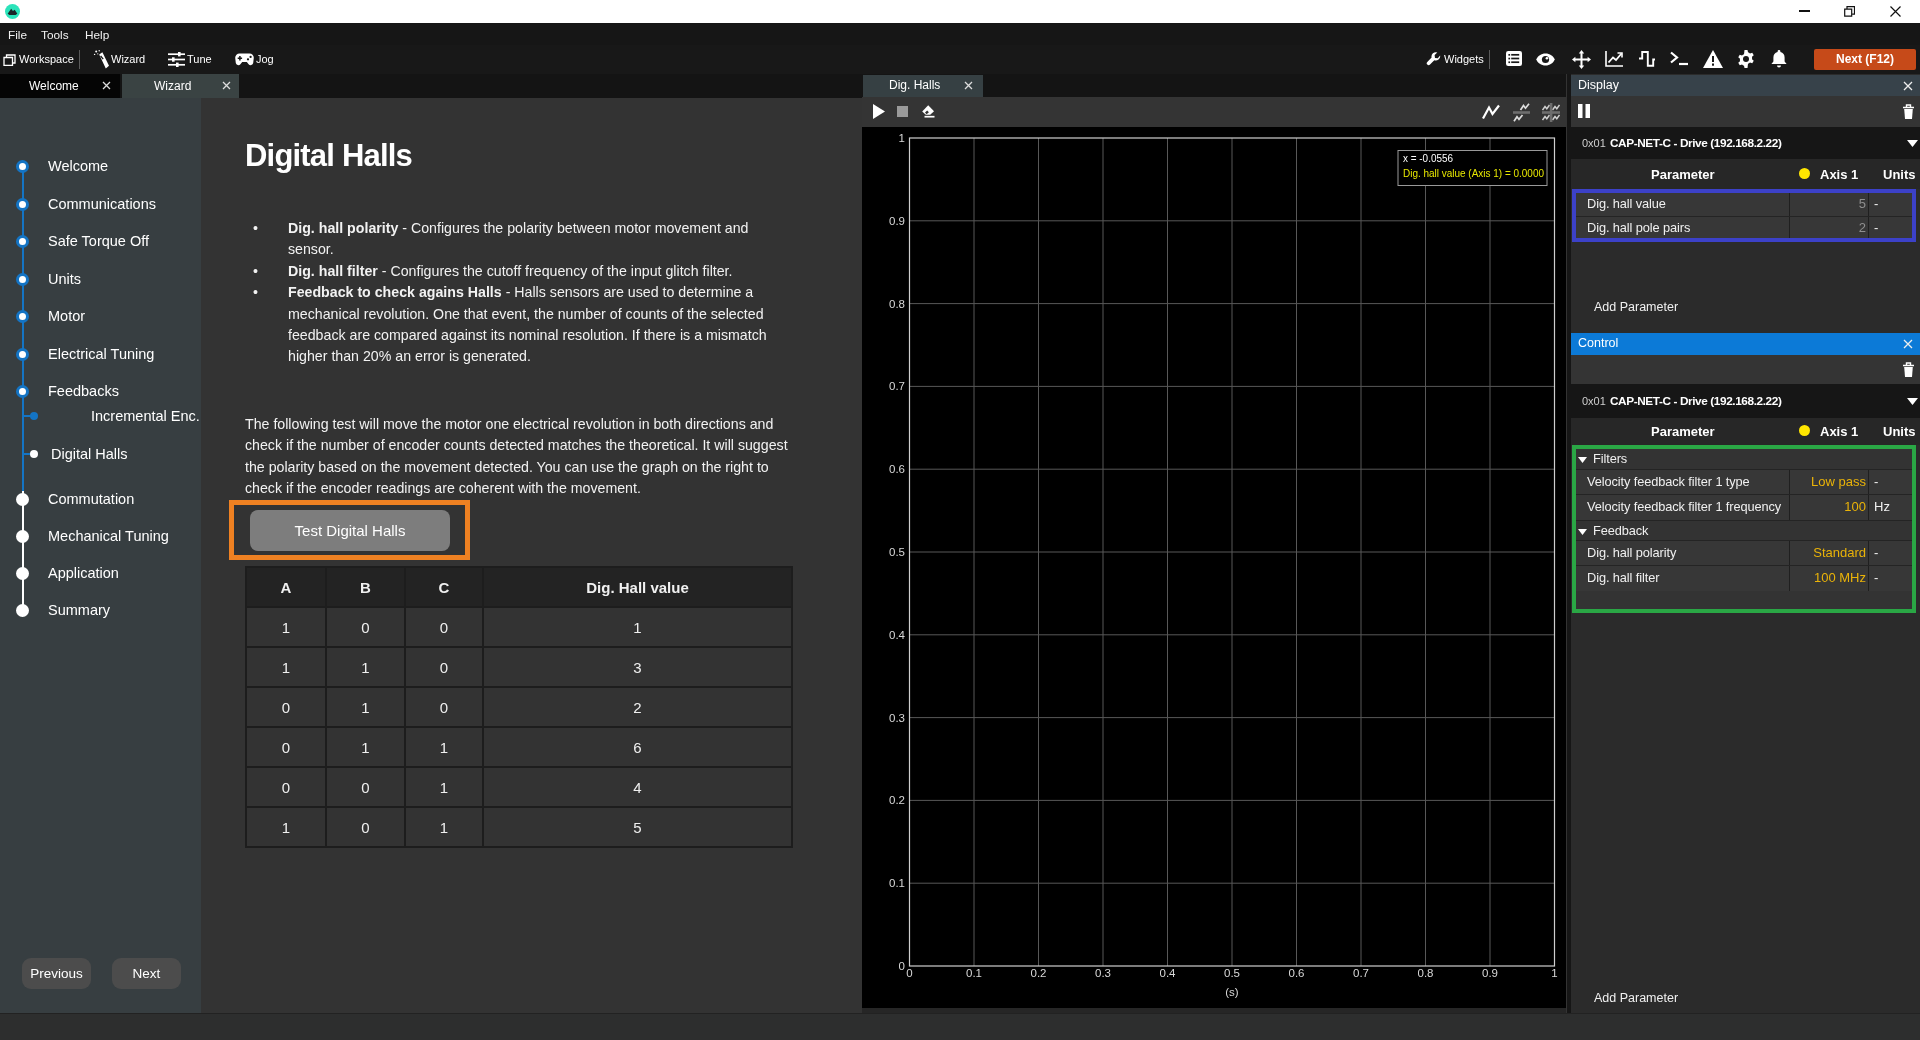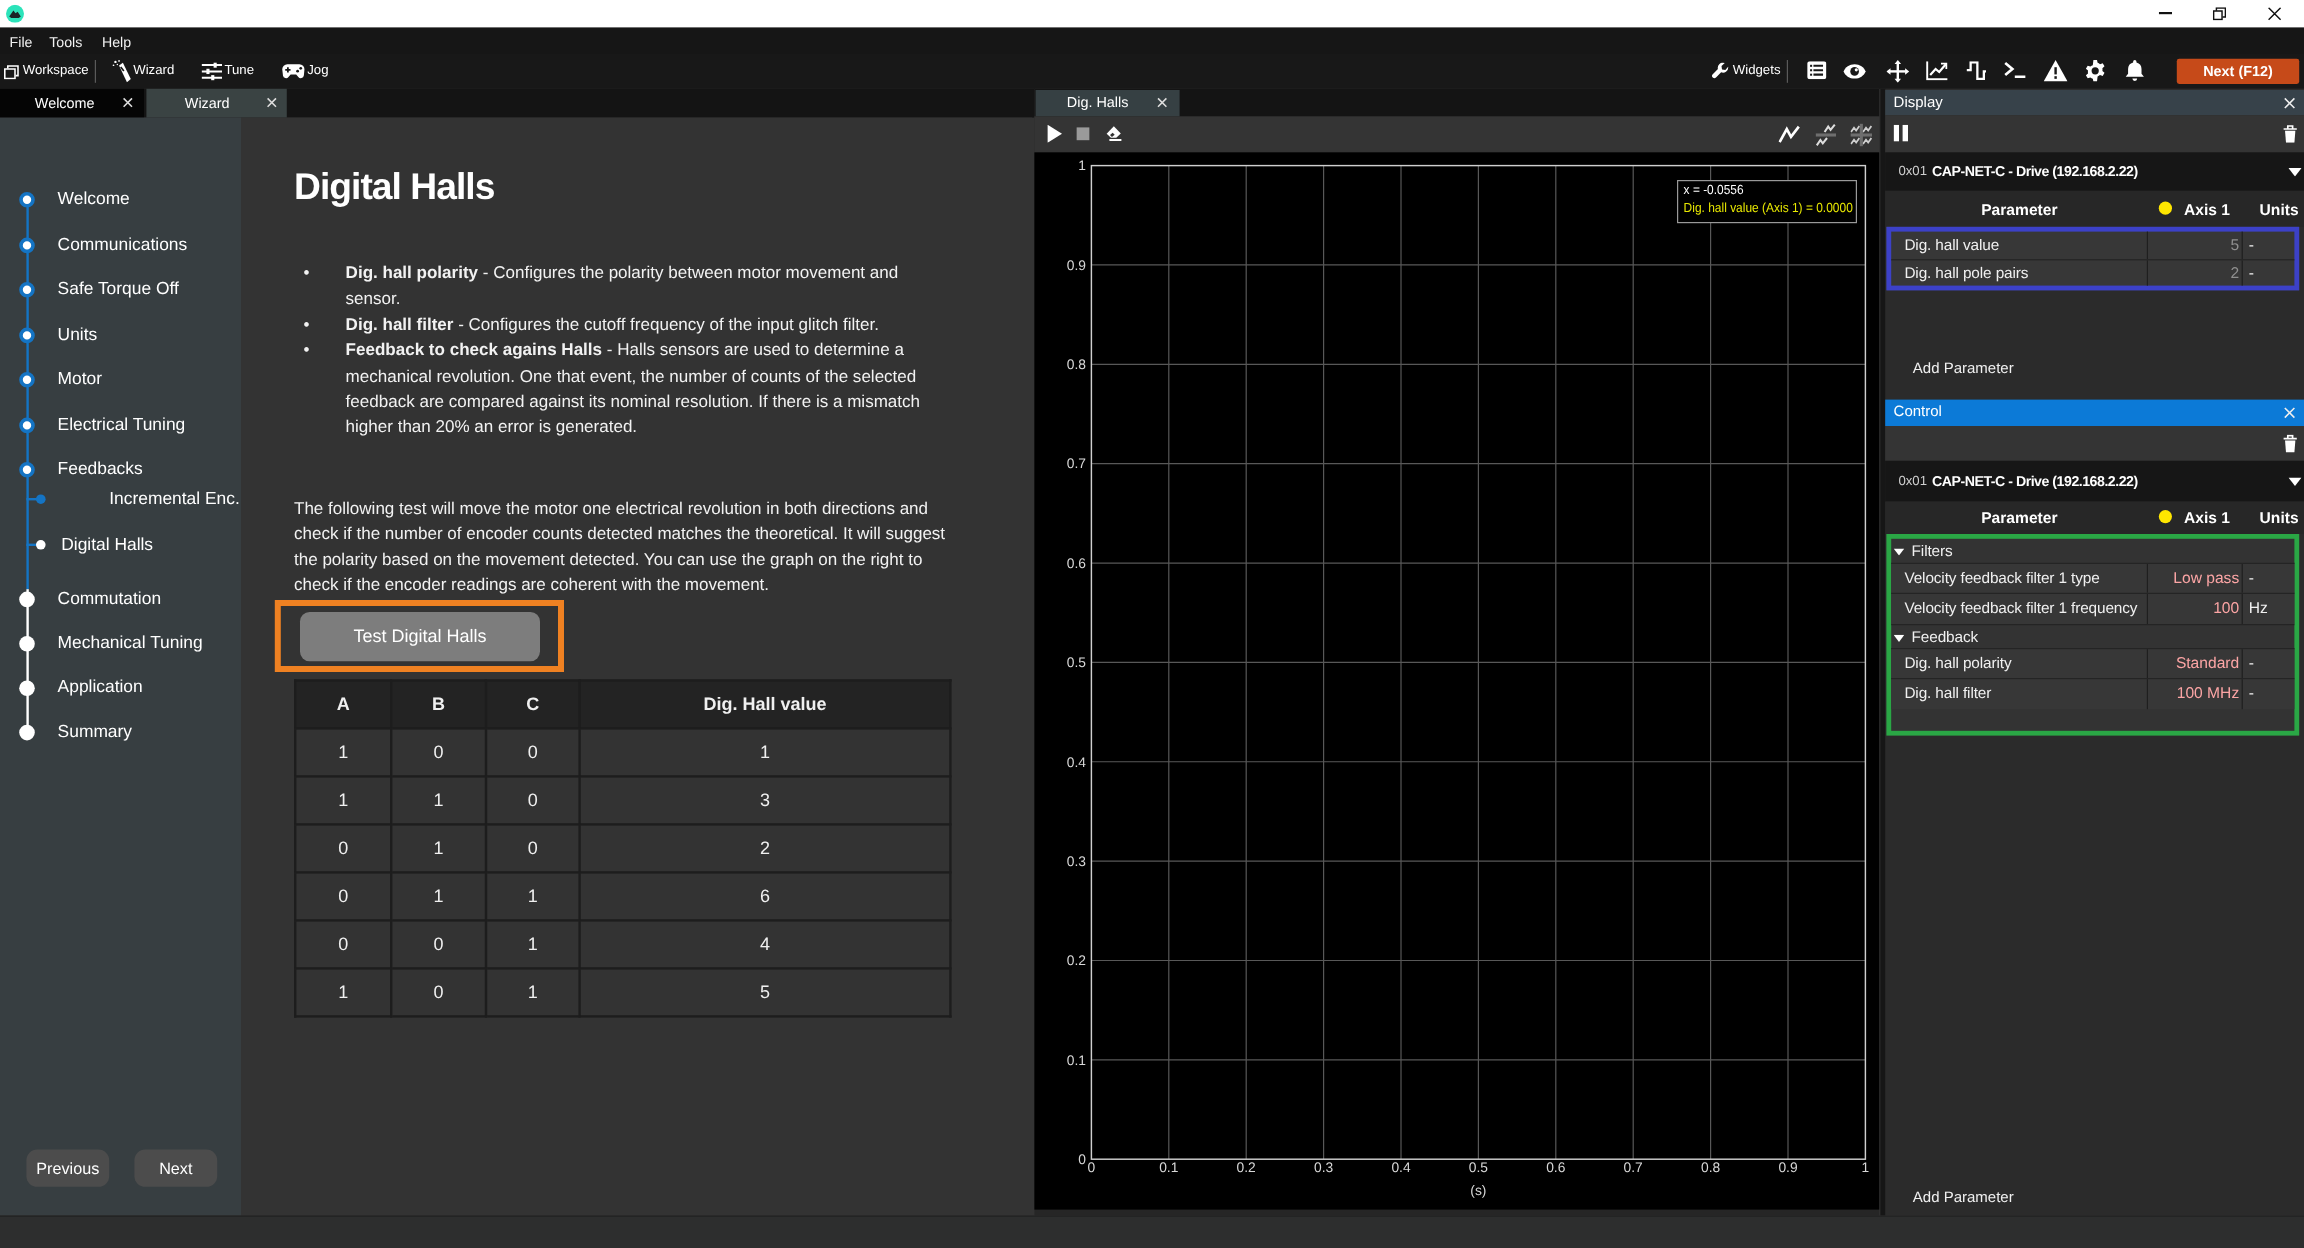--- a/index.html
+++ b/index.html
@@ -34,21 +34,21 @@
 
 
 #chartpanel { left:862px; top:74px; width:704px; height:939px; background:#262626; }
 #charttabs { position:absolute; left:0; top:0; width:704px; height:23px; background:#141414;text-align:center; }
 #charttoolbar { position:absolute; left:0; top:23px; width:704px; height:30px; background:#343434; }
 #plot { position:absolute; left:0; top:53px; width:704px; height:881px; background:#000; }
 
 
 #rightpanel { left:1567px; top:74px; width:353px; height:939px; background:#2b2b2b; }
 .pname { position:absolute; left:11px; font-size:12.8px; letter-spacing:-0.1px; color:#f0f0f0; white-space:nowrap; }
-.pval { position:absolute; right:46px; font-size:13px; color:#fca5a5; text-align:right; }
+.pval { position:absolute; right:46px; font-size:13px; color:#eab308; text-align:right; }
 .punit { position:absolute; left:298px; font-size:13px; color:#f0f0f0; }
 .vdiv { position:absolute; top:0; width:1px; height:100%; background:#1f1f1f; }
 
 #statusbar { left:0; top:1013px; width:1920px; height:27px; background:#2d2e2e; border-top:1px solid #222; }
 </style>
 </head>
 <body>
 <div id="app">
 
   <div id="titlebar" class="abs">

